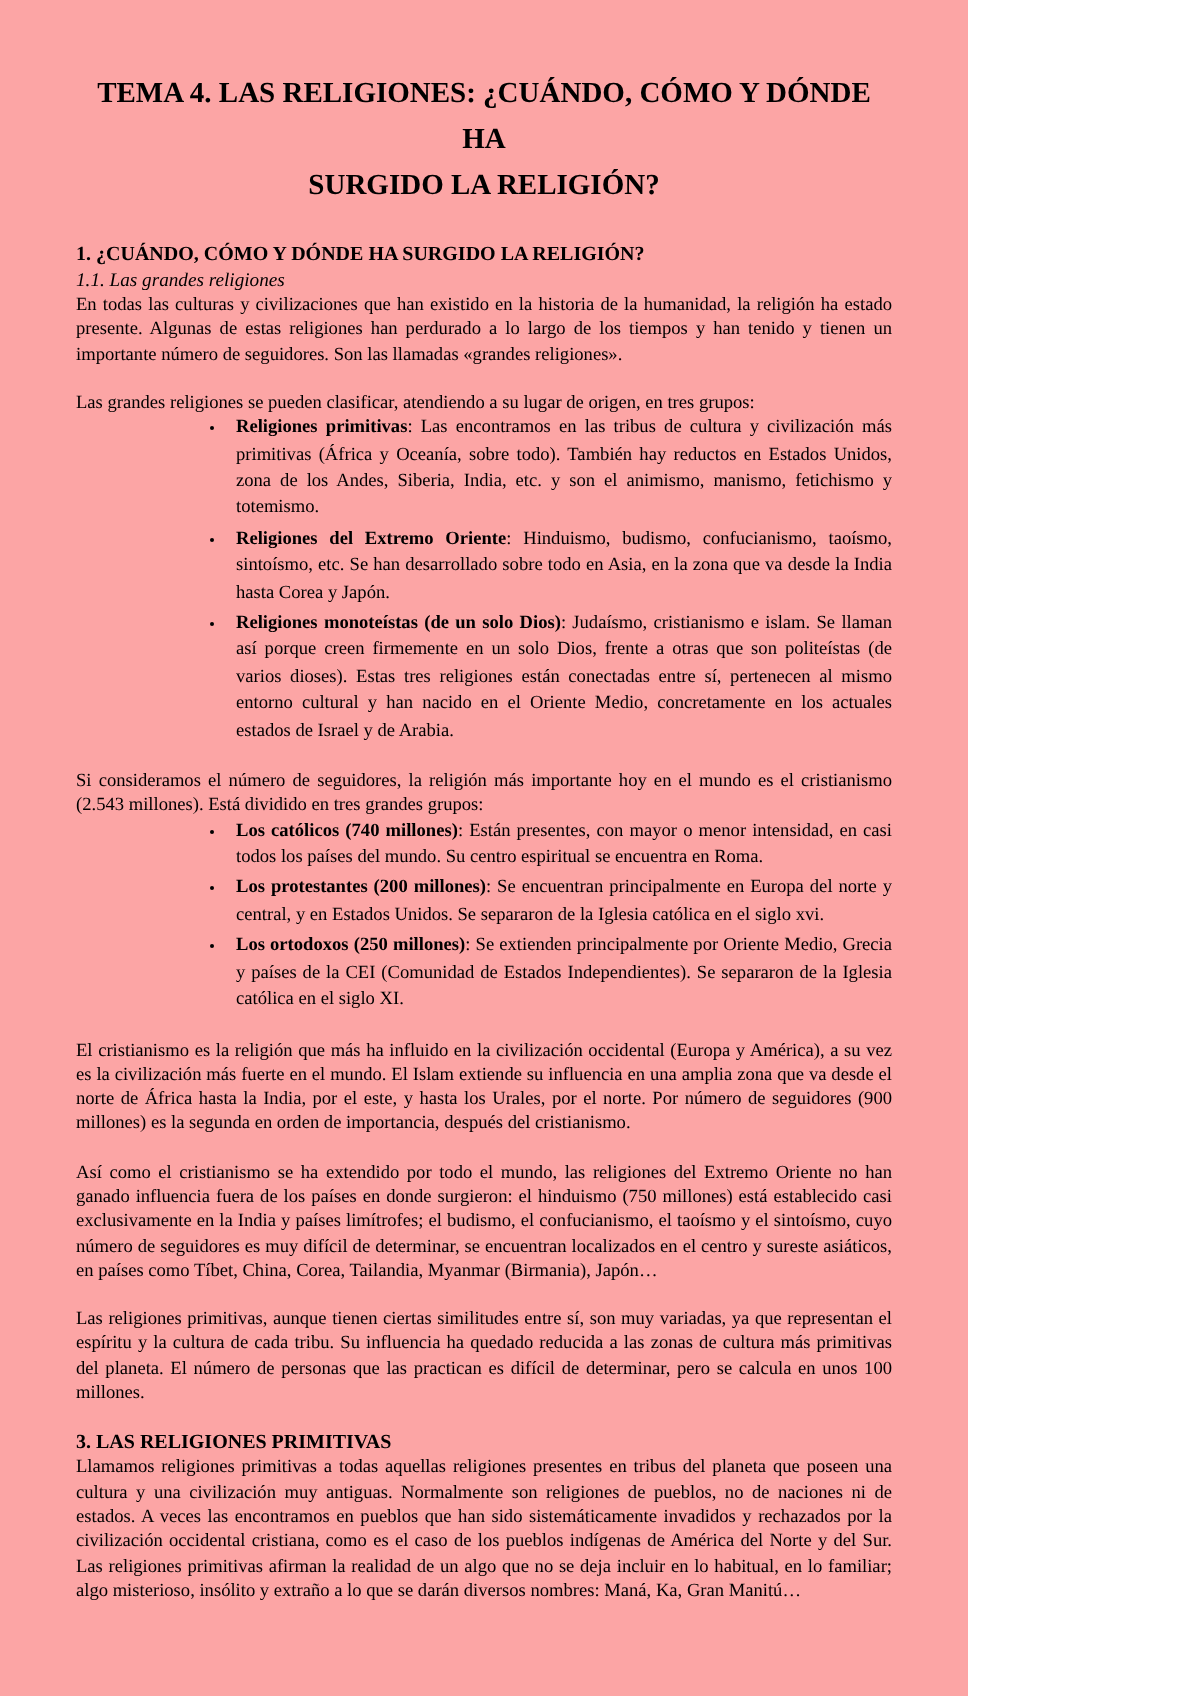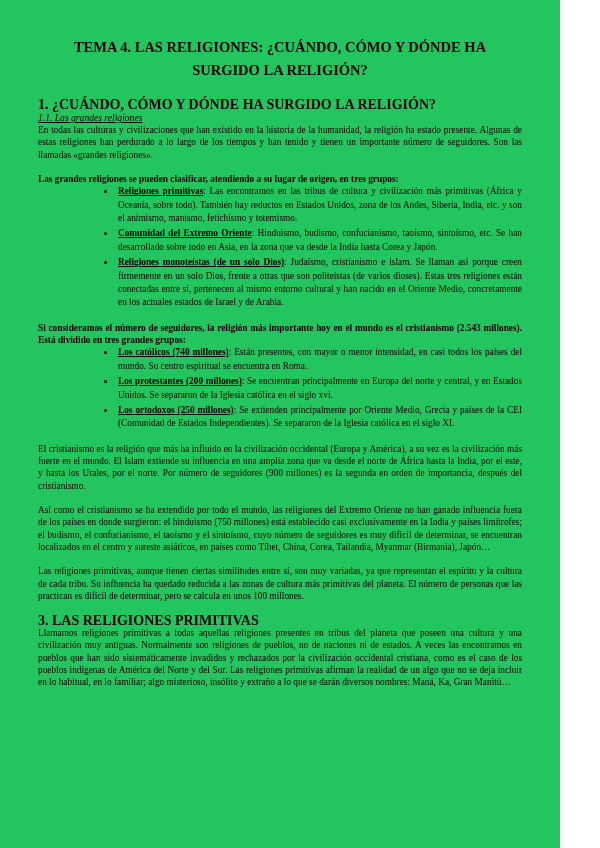--- a/index.html
+++ b/index.html
@@ -1,85 +1,84 @@
 <!DOCTYPE html>
 <html lang="es"><head>
 <meta charset="utf-8">
 <style>
   html, body { margin: 0; padding: 0; background: #ffffff; }
   .page {
     position: relative;
-    width: 560px;
+    width: 484px;
     height: 848px;
-    background: #22c55e;
+    background: #fca5a5;
     color: #000000;
     font-family: "Liberation Serif", "DejaVu Serif", serif;
     font-size: 9.3px;
     line-height: 12.3px;
     box-sizing: border-box;
     padding: 36px 38px 0 38px;
     overflow: hidden;
   }
   .doc-title {
     text-align: center;
     font-weight: bold;
     font-size: 14.5px;
     line-height: 23px;
     margin: 0 0 16px 0;
   }
   .section-heading {
     font-weight: bold;
-    font-size: 14px;
+    font-size: 10px;
     line-height: 13px;
     margin: 0;
   }
   .subsection-heading {
     font-style: italic;
-    text-decoration: underline;
     font-size: 9.6px;
     line-height: 13px;
     margin: 0;
   }
   p {
     margin: 0 0 12px 0;
     text-align: justify;
   }
-  p.tight { margin-bottom: 0; font-weight: bold; }
+  p.tight { margin-bottom: 0; }
   ul.doc-list {
     margin: 0 0 12px 0;
     padding: 0 0 0 78px;
     list-style: disc outside;
     text-align: justify;
   }
   ul.doc-list li {
     line-height: 13.4px;
     margin: 0 0 2px 0;
     padding-left: 2px;
   }
-  .lead { font-weight: bold; text-decoration: underline; }
+  .lead { font-weight: bold; }
 </style>
 </head>
 <body>
 
 <div class="page">
 
   <div class="doc-title">
     <div>TEMA 4. LAS RELIGIONES: ¿CUÁNDO, CÓMO Y DÓNDE HA</div>
     <div>SURGIDO LA RELIGIÓN?</div>
   </div>
 
   <div class="section-heading">1. ¿CUÁNDO, CÓMO Y DÓNDE HA SURGIDO LA RELIGIÓN?</div>
   <div class="subsection-heading">1.1. Las grandes religiones</div>
 
   <p>En todas las culturas y civilizaciones que han existido en la historia de la humanidad, la religión ha estado presente. Algunas de estas religiones han perdurado a lo largo de los tiempos y han tenido y tienen un importante número de seguidores. Son las llamadas «grandes religiones».</p>
 
   <p class="tight">Las grandes religiones se pueden clasificar, atendiendo a su lugar de origen, en tres grupos:</p>
   <ul class="doc-list">
     <li><span class="lead">Religiones primitivas</span><span>: Las encontramos en las tribus de cultura y civilización más primitivas (África y Oceanía, sobre todo). También hay reductos en Estados Unidos, zona de los Andes, Siberia, India, etc. y son el animismo, manismo, fetichismo y totemismo.</span></li>
-    <li><span class="lead">Comunidad del Extremo Oriente</span><span>: Hinduismo, budismo, confucianismo, taoísmo, sintoísmo, etc. Se han desarrollado sobre todo en Asia, en la zona que va desde la India hasta Corea y Japón.</span></li>
+    <li><span class="lead">Religiones del Extremo Oriente</span><span>: Hinduismo, budismo, confucianismo, taoísmo, sintoísmo, etc. Se han desarrollado sobre todo en Asia, en la zona que va desde la India hasta Corea y Japón.</span></li>
     <li><span class="lead">Religiones monoteístas (de un solo Dios)</span><span>: Judaísmo, cristianismo e islam. Se llaman así porque creen firmemente en un solo Dios, frente a otras que son politeístas (de varios dioses). Estas tres religiones están conectadas entre sí, pertenecen al mismo entorno cultural y han nacido en el Oriente Medio, concretamente en los actuales estados de Israel y de Arabia.</span></li>
   </ul>
 
   <p class="tight">Si consideramos el número de seguidores, la religión más importante hoy en el mundo es el cristianismo (2.543 millones). Está dividido en tres grandes grupos:</p>
   <ul class="doc-list">
     <li><span class="lead">Los católicos (740 millones)</span><span>: Están presentes, con mayor o menor intensidad, en casi todos los países del mundo. Su centro espiritual se encuentra en Roma.</span></li>
     <li><span class="lead">Los protestantes (200 millones)</span><span>: Se encuentran principalmente en Europa del norte y central, y en Estados Unidos. Se separaron de la Iglesia católica en el siglo xvi.</span></li>
     <li><span class="lead">Los ortodoxos (250 millones)</span><span>: Se extienden principalmente por Oriente Medio, Grecia y países de la CEI (Comunidad de Estados Independientes). Se separaron de la Iglesia católica en el siglo XI.</span></li>
   </ul>
 

